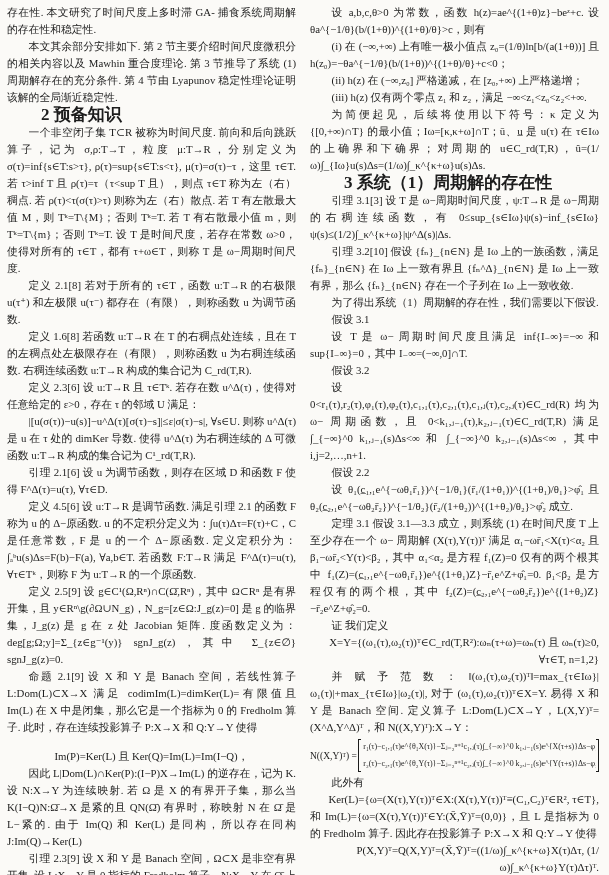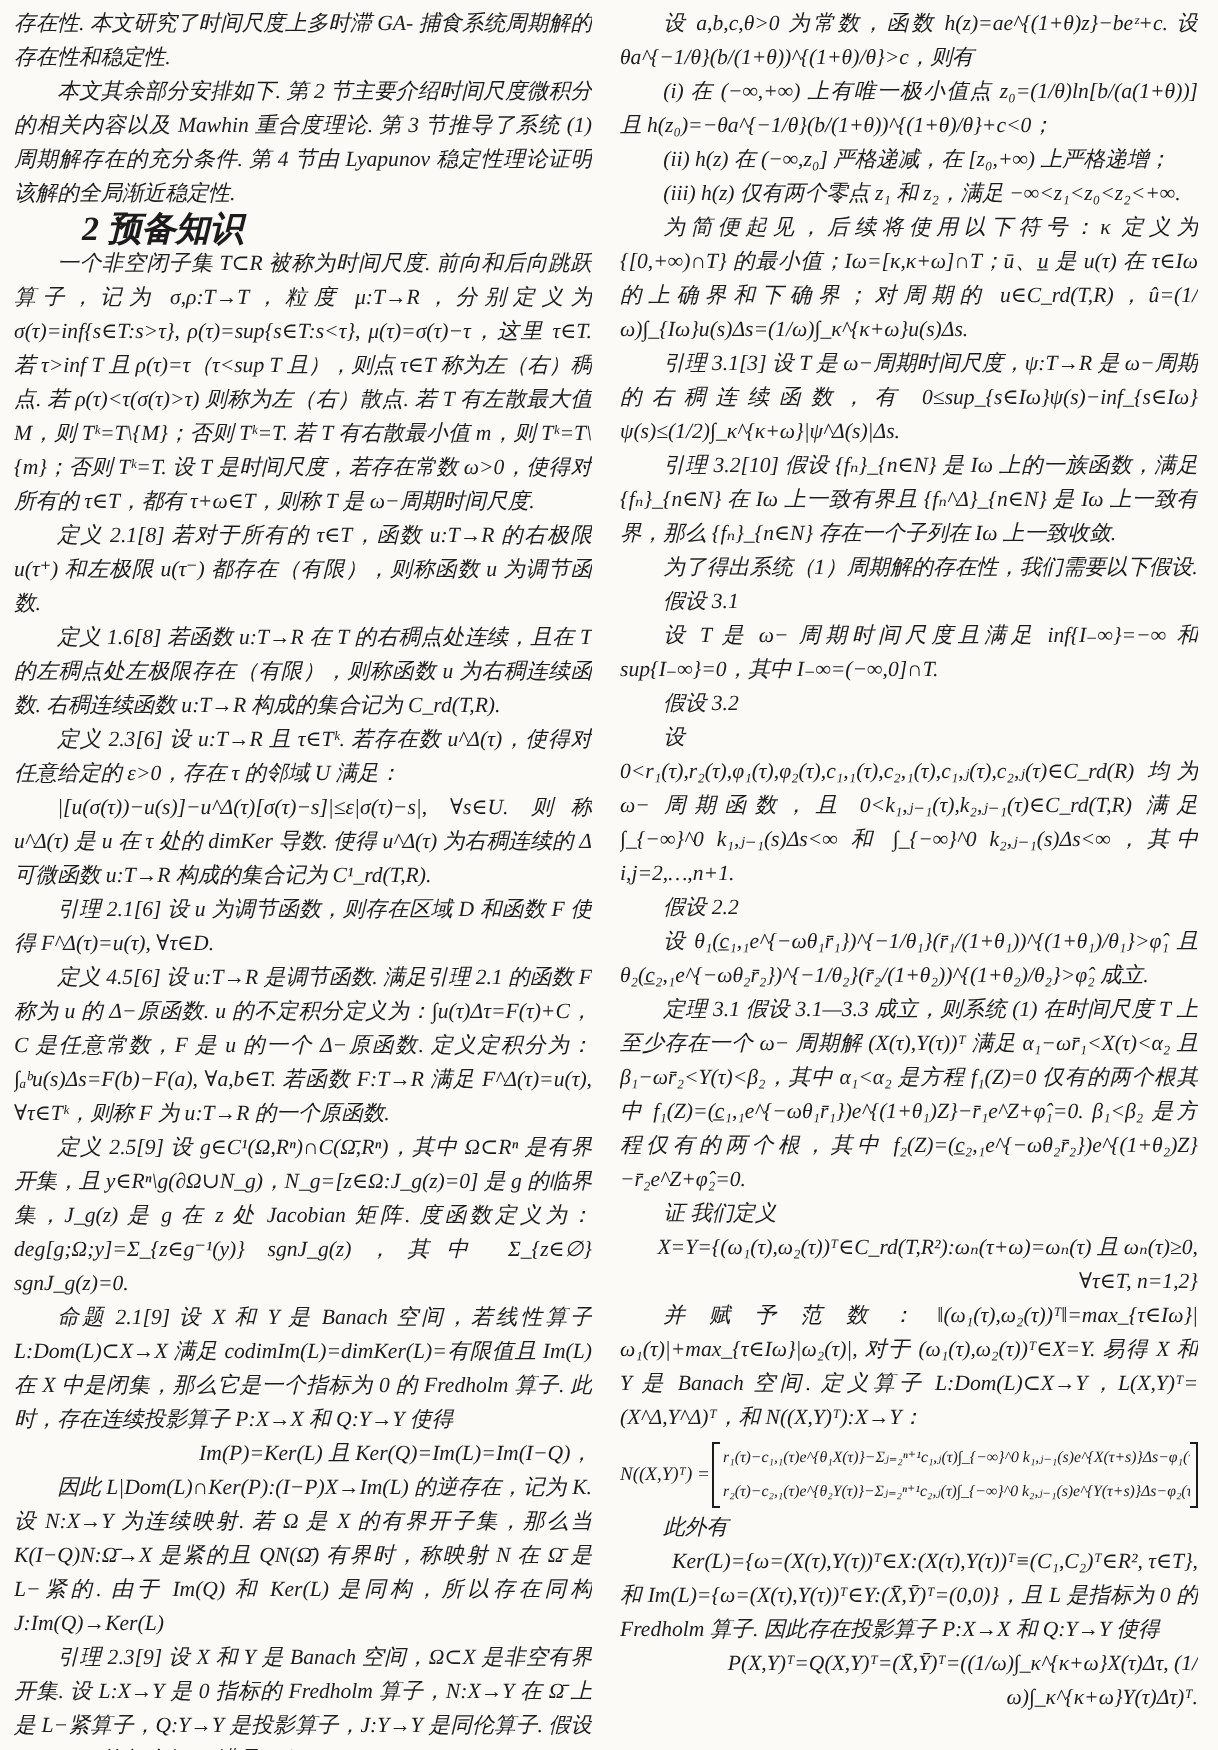--- a/index.html
+++ b/index.html
@@ -13,40 +13,40 @@
   .page {
     display:flex;
     gap:14px;
     padding:4px 7px 0 7px;
     height:875px;
   }
   .col {
     flex:0 0 289px;
     width:289px;
     overflow:hidden;
-    font-style:italic;
   }
   .p {
     font-size:10.8px;
     line-height:17px;
     text-align:justify;
     text-indent:2em;
   }
   .p.cont { text-indent:0; }
   .h {
     font-size:17px;
     font-weight:700;
     line-height:18px;
     text-indent:2em;
   }
   .fc {
     font-size:10.8px;
     line-height:17px;
-    text-align:right;
+    text-align:center;
     text-indent:0;
+    margin-top:12px;
   }
   .fl {
     font-size:10.8px;
     line-height:17px;
     text-align:right;
     text-indent:1.2em;
   }
   .matrix {
     display:flex;
     align-items:center;
@@ -103,20 +103,21 @@
     <p class="p">引理 2.3[9] 设 X 和 Y 是 Banach 空间，Ω⊂X 是非空有界开集. 设 L:X→Y 是 0 指标的 Fredholm 算子，N:X→Y 在 Ω̄ 上是 L−紧算子，Q:Y→Y 是投影算子，J:Y→Y 是同伦算子. 假设 Lw=λNw 的每个解 w 满足 w∉∂Ω∩Dom(L), ∀λ∈(0,1)；QNw≠0, ∀w∈∂Ω∩Ker(L)；deg(JQNw,Ω∩Ker(L);0)≠0. 那么方程 Lw=λNw 在 Ω̄∩Dom(L) 中至少有一个解.</p>
 
   </div>
 
   <div class="col">
     <p class="p">设 a,b,c,θ&gt;0 为常数，函数 h(z)=ae^{(1+θ)z}−beᶻ+c. 设 θa^{−1/θ}(b/(1+θ))^{(1+θ)/θ}&gt;c，则有</p>
     <p class="p">(i) 在 (−∞,+∞) 上有唯一极小值点 z₀=(1/θ)ln[b/(a(1+θ))] 且 h(z₀)=−θa^{−1/θ}(b/(1+θ))^{(1+θ)/θ}+c&lt;0；</p>
     <p class="p">(ii) h(z) 在 (−∞,z₀] 严格递减，在 [z₀,+∞) 上严格递增；</p>
     <p class="p">(iii) h(z) 仅有两个零点 z₁ 和 z₂，满足 −∞&lt;z₁&lt;z₀&lt;z₂&lt;+∞.</p>
     <p class="p">为简便起见，后续将使用以下符号：κ 定义为 {[0,+∞)∩T} 的最小值；Iω=[κ,κ+ω]∩T；ū、u̲ 是 u(τ) 在 τ∈Iω 的上确界和下确界；对周期的 u∈C_rd(T,R)，û=(1/ω)∫_{Iω}u(s)Δs=(1/ω)∫_κ^{κ+ω}u(s)Δs.</p>
+    <p class="h">3 系统（1）周期解的存在性</p>
     <p class="p">引理 3.1[3] 设 T 是 ω−周期时间尺度，ψ:T→R 是 ω−周期的右稠连续函数，有 0≤sup_{s∈Iω}ψ(s)−inf_{s∈Iω}ψ(s)≤(1/2)∫_κ^{κ+ω}|ψ^Δ(s)|Δs.</p>
     <p class="p">引理 3.2[10] 假设 {fₙ}_{n∈N} 是 Iω 上的一族函数，满足 {fₙ}_{n∈N} 在 Iω 上一致有界且 {fₙ^Δ}_{n∈N} 是 Iω 上一致有界，那么 {fₙ}_{n∈N} 存在一个子列在 Iω 上一致收敛.</p>
     <p class="p">为了得出系统（1）周期解的存在性，我们需要以下假设.</p>
     <p class="p">假设 3.1</p>
     <p class="p">设 T 是 ω− 周期时间尺度且满足 inf{I₋∞}=−∞ 和 sup{I₋∞}=0，其中 I₋∞=(−∞,0]∩T.</p>
     <p class="p">假设 3.2</p>
     <p class="p">设 0&lt;r₁(τ),r₂(τ),φ₁(τ),φ₂(τ),c₁,₁(τ),c₂,₁(τ),c₁,ⱼ(τ),c₂,ⱼ(τ)∈C_rd(R) 均为 ω− 周期函数，且 0&lt;k₁,ⱼ₋₁(τ),k₂,ⱼ₋₁(τ)∈C_rd(T,R) 满足 ∫_{−∞}^0 k₁,ⱼ₋₁(s)Δs&lt;∞ 和 ∫_{−∞}^0 k₂,ⱼ₋₁(s)Δs&lt;∞，其中 i,j=2,…,n+1.</p>
     <p class="p">假设 2.2</p>
     <p class="p">设 θ₁(c̲₁,₁e^{−ωθ₁r̄₁})^{−1/θ₁}(r̄₁/(1+θ₁))^{(1+θ₁)/θ₁}&gt;φ̂₁ 且 θ₂(c̲₂,₁e^{−ωθ₂r̄₂})^{−1/θ₂}(r̄₂/(1+θ₂))^{(1+θ₂)/θ₂}&gt;φ̂₂ 成立.</p>
     <p class="p">定理 3.1 假设 3.1—3.3 成立，则系统 (1) 在时间尺度 T 上至少存在一个 ω− 周期解 (X(τ),Y(τ))ᵀ 满足 α₁−ωr̄₁&lt;X(τ)&lt;α₂ 且 β₁−ωr̄₂&lt;Y(τ)&lt;β₂，其中 α₁&lt;α₂ 是方程 f₁(Z)=0 仅有的两个根其中 f₁(Z)=(c̲₁,₁e^{−ωθ₁r̄₁})e^{(1+θ₁)Z}−r̄₁e^Z+φ̂₁=0. β₁&lt;β₂ 是方程仅有的两个根，其中 f₂(Z)=(c̲₂,₁e^{−ωθ₂r̄₂})e^{(1+θ₂)Z}−r̄₂e^Z+φ̂₂=0.</p>

